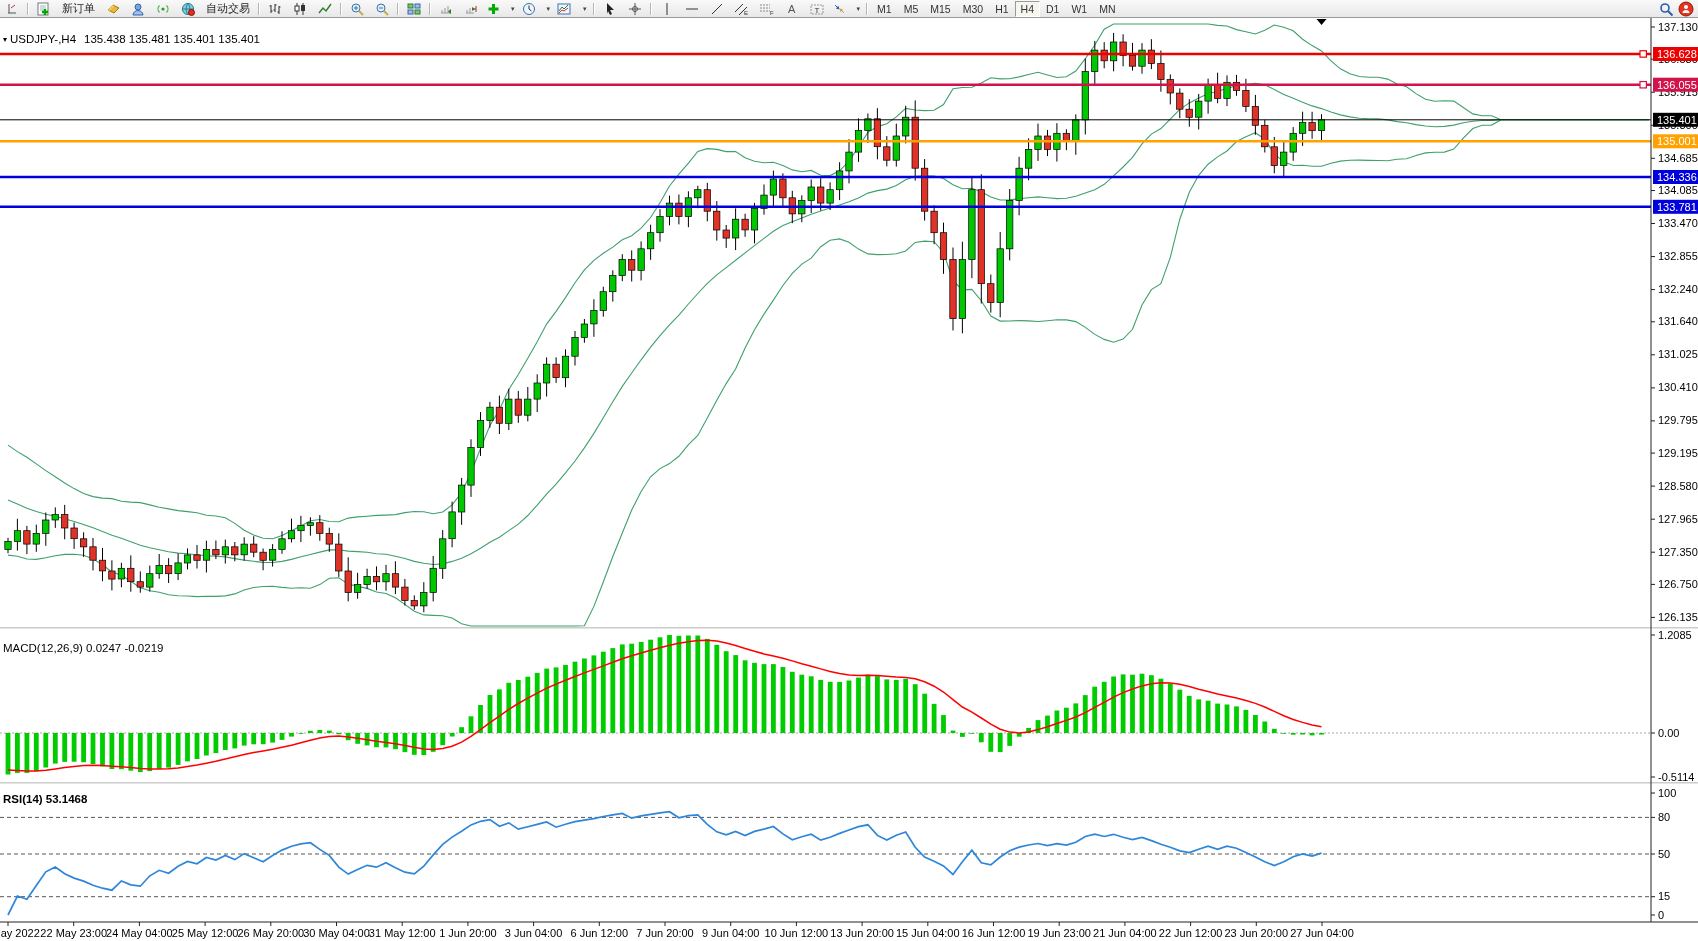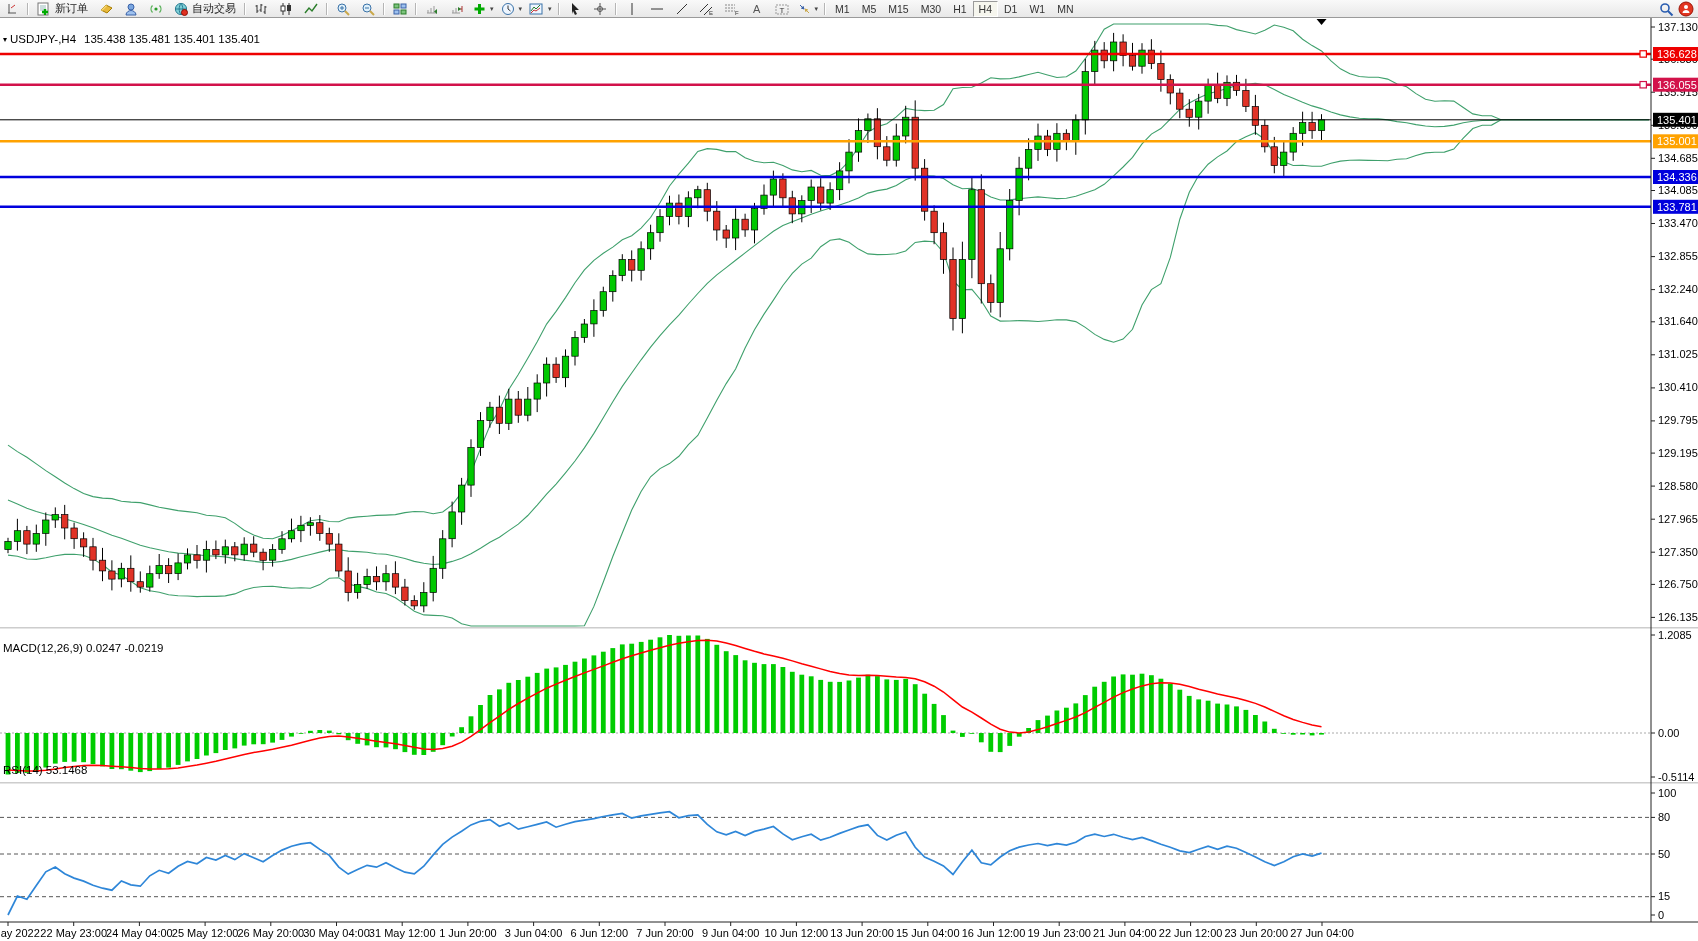--- a/index.html
+++ b/index.html
@@ -2,37 +2,37 @@
 <html><head>
 <meta charset="utf-8">
 <style>
   html,body{margin:0;padding:0;background:#fff;width:1698px;height:941px;overflow:hidden;
     font-family:"Liberation Sans","DejaVu Sans",sans-serif;}
   
   #toolbar{position:absolute;left:0;top:0;width:1698px;height:17px;
     background:linear-gradient(#f9f9f9,#e8e8e8);border-bottom:1px solid #9a9a9a;
     display:flex;align-items:center;gap:1px;font-size:11px;color:#222;white-space:nowrap;}
   .tbtn{height:15px;min-width:18px;display:flex;align-items:center;justify-content:center;
-    gap:3px;padding:0 2px;border:1px solid transparent;}
+    gap:10px;padding:0 2px;border:1px solid transparent;}
   .tbtn.txt{padding:0 4px;}
   .sep{width:1px;height:12px;background:#b5b5b5;border-right:1px solid #fff;margin:0 2px;}
   .drop{font-size:7px;color:#444;margin-left:1px;}
   .tfgroup{display:flex;align-items:flex-end;}
   .tf{height:14px;padding:0 5px;display:flex;align-items:center;font-size:10.5px;color:#333;
     border:1px solid transparent;}
   .tf.active{background:#f6f6ee;border:1px solid #9a9a9a;border-right-color:#fff;border-bottom-color:#fff;}
   #tb-right{position:absolute;right:4px;top:1px;display:flex;gap:4px;align-items:center;}
   
   #chartwrap{position:absolute;left:0;top:18px;width:1698px;height:923px;background:#fff;}
   .ovl{position:absolute;font-size:11.5px;color:#000;pointer-events:none;margin-top:11px;}
   #title-ovl{left:3px;top:4px;}
   #title-ovl .tri{font-size:8px;vertical-align:1px;margin-right:3px;}
   #title-ovl .q{margin-left:8px;}
   #macd-ovl{left:3px;top:613px;}
-  #rsi-ovl{left:3px;top:735px;}
+  #rsi-ovl{left:3px;top:764px;font-weight:bold;}
   svg text{font-family:"Liberation Sans","DejaVu Sans",sans-serif;}
 </style>
 </head>
 <body>
 
 <div id="toolbar">
   <div class="tbtn">
     <svg width="10" height="13">
         <path d="M1 11 L9 11 M2 2 L2 11" stroke="#555" fill="none"></path>
         <path d="M4 6l4-3" stroke="#c33" fill="none"></path>

